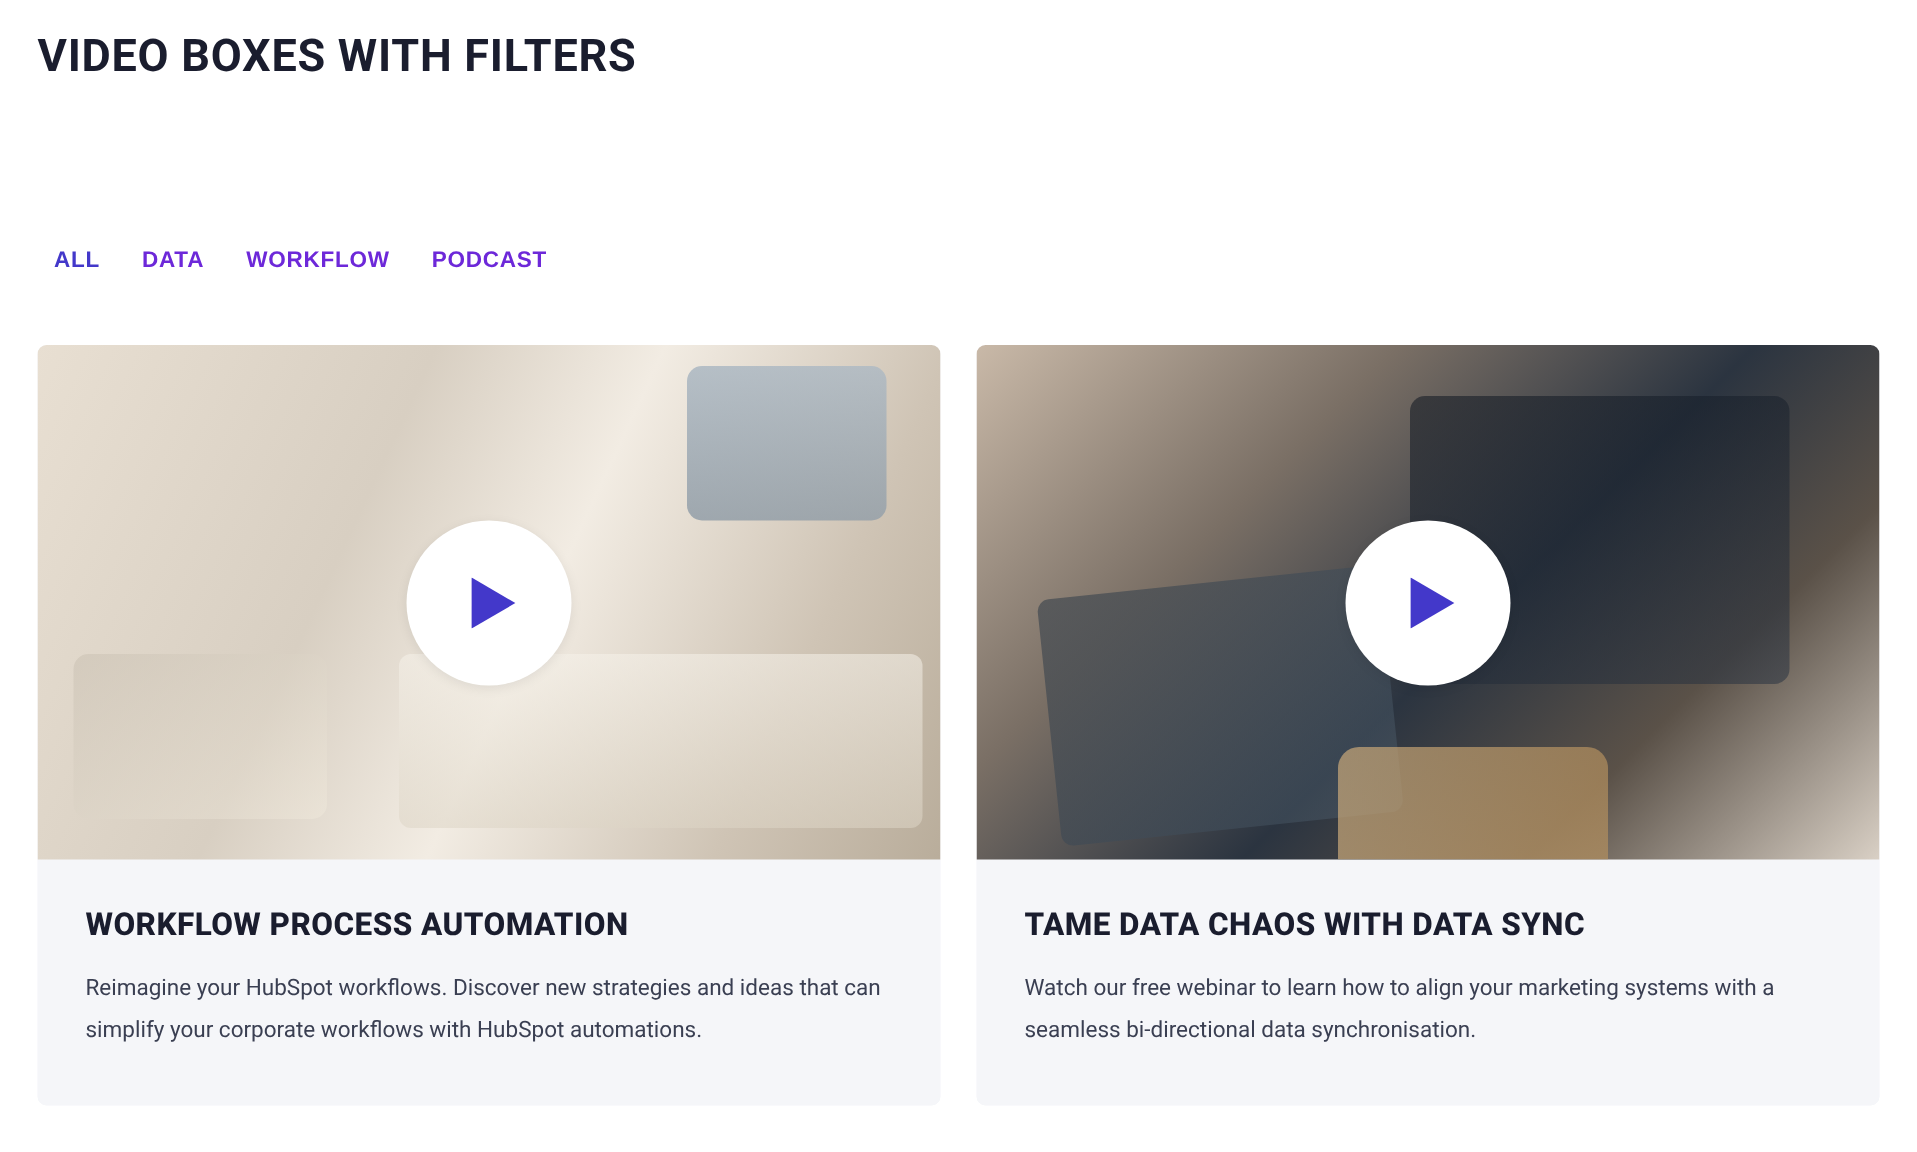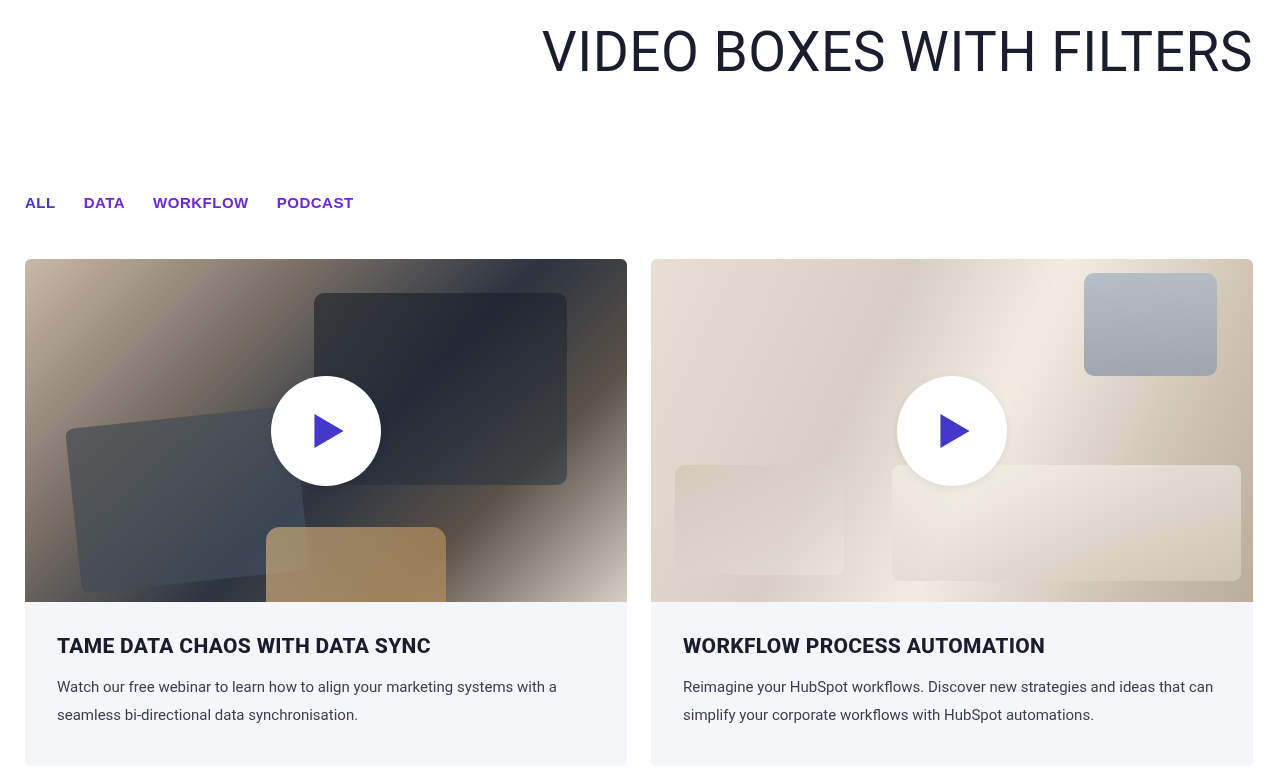--- a/index.html
+++ b/index.html
@@ -7,32 +7,32 @@
     padding: 0;
     box-sizing: border-box;
   }
   body {
     font-family: -apple-system, BlinkMacSystemFont, "Segoe UI", Roboto, Helvetica, Arial, sans-serif;
     background: #ffffff;
     color: #1a1d2e;
     padding: 20px 25px;
   }
   .page-title {
-    font-size: 55px;
-    font-weight: 400;
+    font-size: 30px;
+    font-weight: 700;
     letter-spacing: 0.5px;
     color: #1a1d2e;
     text-transform: uppercase;
     margin-bottom: 110px;
-    text-align: right;
   }
   .filters {
     display: flex;
     gap: 28px;
     margin-bottom: 48px;
+    margin-left: 11px;
   }
   .filter-tab {
     font-size: 15px;
     font-weight: 700;
     letter-spacing: 0.5px;
     text-transform: uppercase;
     color: #6d28d9;
     cursor: pointer;
     background: none;
     border: none;
@@ -122,46 +122,46 @@
 <nav class="filters">
   <button class="filter-tab active">ALL</button>
   <button class="filter-tab">DATA</button>
   <button class="filter-tab">WORKFLOW</button>
   <button class="filter-tab">PODCAST</button>
 </nav>
 
 <div class="grid">
 
   <article class="card">
+    <div class="thumb thumb-bg-1">
+      <div class="shape s1"></div>
+      <div class="shape s2"></div>
+      <div class="shape s3"></div>
+      <button class="play-button">
+        <svg viewBox="0 0 24 28">
+          <path d="M0 0 L24 14 L0 28 Z" fill="#4338ca"></path>
+        </svg>
+      </button>
+    </div>
+    <div class="card-body">
+      <h2 class="card-title">WORKFLOW PROCESS AUTOMATION</h2>
+      <p class="card-desc">Reimagine your HubSpot workflows. Discover new strategies and ideas that can simplify your corporate workflows with HubSpot automations.</p>
+    </div>
+  </article>
+
+  <article class="card">
     <div class="thumb thumb-bg-0">
       <div class="shape s1"></div>
       <div class="shape s2"></div>
       <div class="shape s3"></div>
       <button class="play-button">
         <svg viewBox="0 0 24 28">
           <path d="M0 0 L24 14 L0 28 Z" fill="#4338ca"></path>
         </svg>
       </button>
     </div>
     <div class="card-body">
       <h2 class="card-title">TAME DATA CHAOS WITH DATA SYNC</h2>
       <p class="card-desc">Watch our free webinar to learn how to align your marketing systems with a seamless bi-directional data synchronisation.</p>
     </div>
   </article>
 
-  <article class="card">
-    <div class="thumb thumb-bg-1">
-      <div class="shape s1"></div>
-      <div class="shape s2"></div>
-      <div class="shape s3"></div>
-      <button class="play-button">
-        <svg viewBox="0 0 24 28">
-          <path d="M0 0 L24 14 L0 28 Z" fill="#4338ca"></path>
-        </svg>
-      </button>
-    </div>
-    <div class="card-body">
-      <h2 class="card-title">WORKFLOW PROCESS AUTOMATION</h2>
-      <p class="card-desc">Reimagine your HubSpot workflows. Discover new strategies and ideas that can simplify your corporate workflows with HubSpot automations.</p>
-    </div>
-  </article>
-
 </div>
 
 </body></html>

